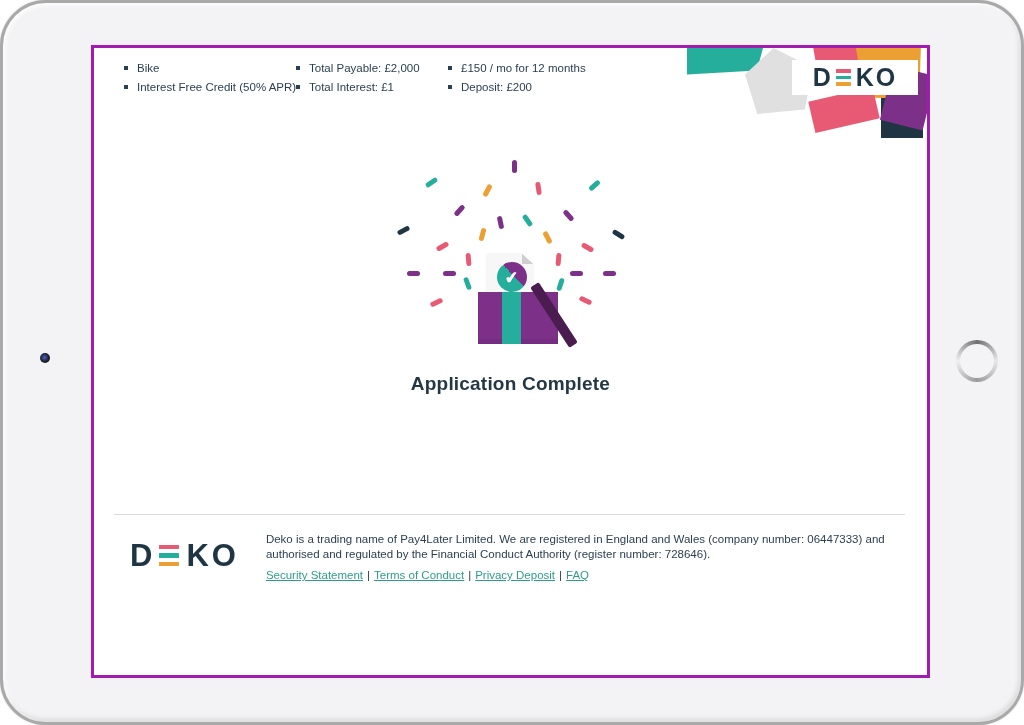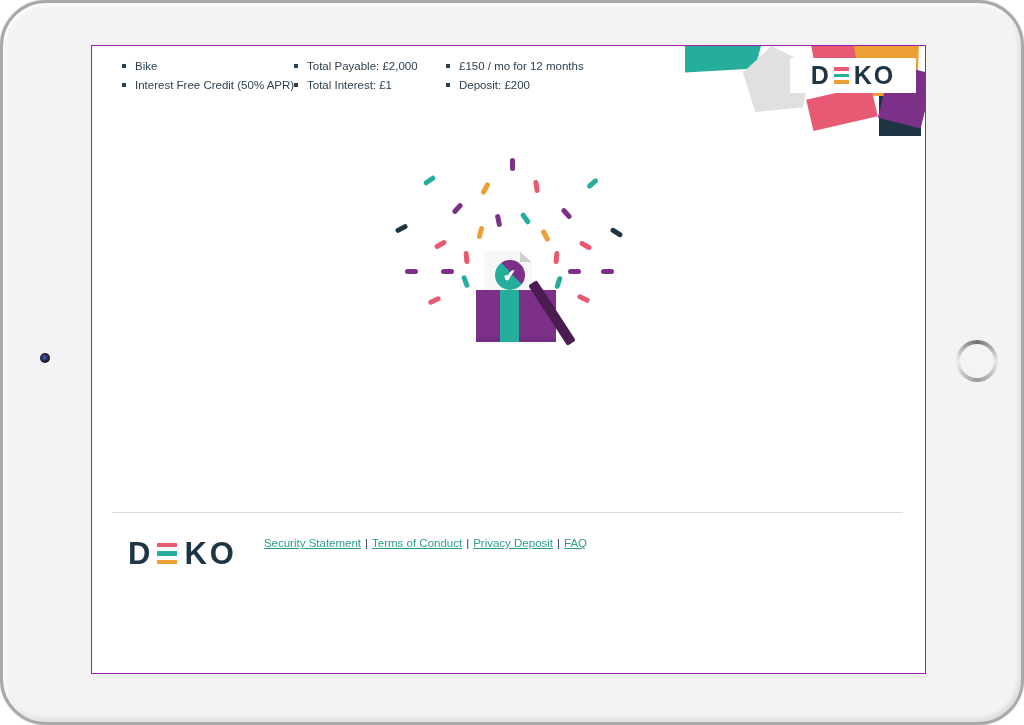--- a/index.html
+++ b/index.html
@@ -6,21 +6,21 @@
   .stage{width:1024px;height:725px;position:relative;}
   .tablet{position:absolute;left:0;top:0;width:1024px;height:725px;box-sizing:border-box;
     border-radius:46px;background:#f3f3f5;border:3px solid #a9a9a9;
     box-shadow:inset 2px 2px 4px rgba(255,255,255,.9), inset -2px -3px 5px rgba(0,0,0,.10), 0 0 2px rgba(0,0,0,.25);}
   .camera{position:absolute;left:40px;top:353px;width:10px;height:10px;border-radius:50%;
     background:radial-gradient(circle at 45% 45%, #4a5fd0 0%, #1b1f27 55%, #000 100%);}
   .home-btn{position:absolute;left:956px;top:340px;width:42px;height:42px;border-radius:50%;
     background:conic-gradient(#6f6f6f,#e8e8e8 90deg,#9a9a9a 180deg,#f0f0f0 270deg,#6f6f6f);}
   .home-btn::after{content:"";position:absolute;left:4px;top:4px;right:4px;bottom:4px;border-radius:50%;background:#f4f4f6;}
   .screen{position:absolute;left:91px;top:45px;width:833px;height:627px;background:#fff;
-    border:1px solid #a21caf;overflow:hidden;}
+    border:3px solid #a21caf;overflow:hidden;}
   
   .summary-col{position:absolute;top:14px;}
   .c1{left:30px}.c2{left:202px}.c3{left:354px}
   .summary-item{display:flex;align-items:flex-start;margin-bottom:6px;height:13px;}
   .bullet{width:4px;height:4px;background:#2a3f50;margin:4px 9px 0 0;flex:none;}
   .summary-item span{font-size:11.5px;color:#2a3f50;line-height:13px;white-space:nowrap;}
   
   .brand-corner{position:absolute;top:0;right:0;width:245px;height:112px;overflow:hidden;}
   .shape{position:absolute;}
   .sh-teal{left:5px;top:0;width:76px;height:30px;background:#25ae9b;clip-path:polygon(0 0,100% 0,92% 75%,0 88%);z-index:1;}
@@ -162,32 +162,34 @@
       </div>
       <div class="check-circle">
         <span>✔</span>
       </div>
       <div class="gift-box">
         <div class="ribbon"></div>
       </div>
       <div class="lid"></div>
     </div>
 
+    <div class="title">Application Complete</div>
 
     <div class="footer">
       <div class="logo logo-lg">
         <span class="lt">D</span>
         <span class="ebars">
           <i class="bar-pink"></i>
           <i class="bar-teal"></i>
           <i class="bar-orange"></i>
         </span>
         <span class="lt">KO</span>
       </div>
       <div class="footer-text">
+        <div class="legal">Deko is a trading name of Pay4Later Limited. We are registered in England and Wales (company number: 06447333) and authorised and regulated by the Financial Conduct Authority (register number: 728646).</div>
         <div class="flinks">
           <a>Security Statement</a><span class="sep">|</span><a>Terms of Conduct</a><span class="sep">|</span><a>Privacy Deposit</a><span class="sep">|</span><a>FAQ</a>
         </div>
       </div>
     </div>
 
   </div>
 </div>
 
 </body></html>

